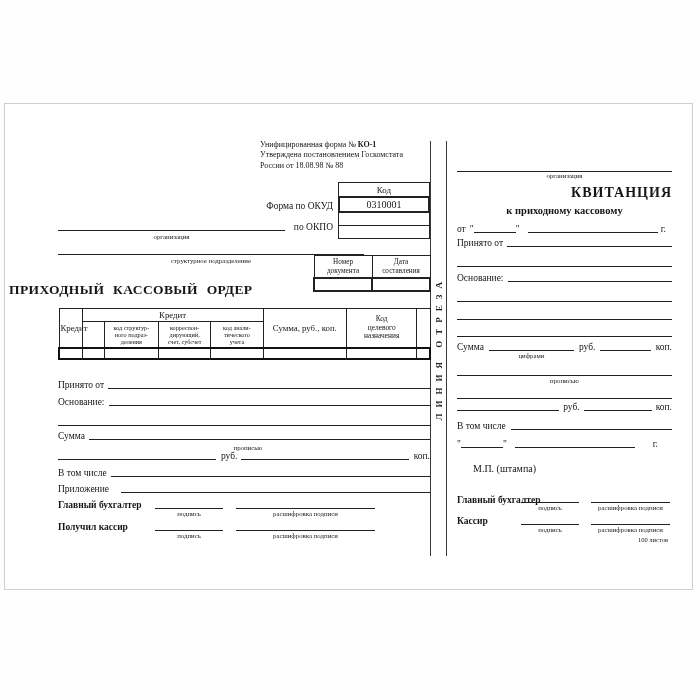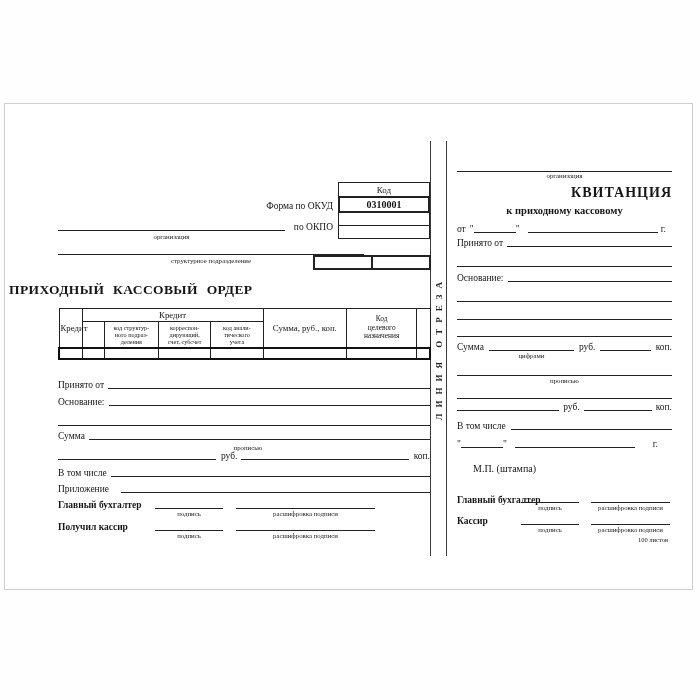--- a/index.html
+++ b/index.html
@@ -19,21 +19,21 @@
   .ul{flex:0 0 auto;height:0;border-bottom:1px solid #222;margin-bottom:2px;}
   .sig-col{position:relative;flex:0 0 auto;height:0;border-bottom:1px solid #222;margin-bottom:2px;}
   .sig-col .hint{position:absolute;top:2px;left:-10px;right:-10px;text-align:center;}
   .hint{font-size:6.8px;line-height:8px;color:#222;}
   .center{text-align:center;}
   .pre{white-space:pre-line;}
   
   .ct{position:absolute;left:333px;top:78px;width:92px;}
   .ct div{box-sizing:border-box;border:1px solid #222;text-align:center;}
   .ct .ct-h{height:15px;font-size:9px;line-height:14px;}
-  .ct .ct-v{height:17px;border-width:2px;font-size:10px;font-weight:bold;line-height:14px;margin-top:-1px;}
+  .ct .ct-v{height:17px;border-width:2px;font-size:10px;font-weight:normal;line-height:14px;margin-top:-1px;}
   .ct .ct-r{height:14px;margin-top:-1px;}
   
   .dt{position:absolute;left:308px;top:151px;width:118px;border-collapse:collapse;table-layout:fixed;}
   .dt td{border:1px solid #222;text-align:center;vertical-align:middle;font-size:7.2px;line-height:8.5px;padding:2px 0;box-sizing:border-box;}
   .dt tr.drow td{height:13px;border-width:2px;padding:0;}
   
   .mt{position:absolute;left:53px;top:204px;width:373px;border-collapse:collapse;table-layout:fixed;}
   .mt td{border:1px solid #222;text-align:center;vertical-align:middle;padding:1px 1px;box-sizing:border-box;}
   .mt .h1 td{font-size:8.8px;line-height:10px;}
   .mt .h2 td{font-size:6.2px;line-height:7px;height:26px;}
@@ -50,38 +50,49 @@
   .rlbl{white-space:nowrap;font-size:9.5px;line-height:11px;}
 </style>
 </head>
 <body>
 
 <div class="canvas">
   <div class="sheet">
 
     <div class="left">
 
+      <div class="abs meta" style="left:255px;top:36px;width:178px;">
+        <div><span>Унифицированная форма №</span> <span class="b">КО-1</span></div>
+        <div>Утверждена постановлением Госкомстата</div>
+        <div>России от 18.08.98 № 88</div>
+      </div>
 
       <div class="ct">
         <div class="ct-h">Код</div>
         <div class="ct-v">0310001</div>
         <div class="ct-r"></div>
         <div class="ct-r"></div>
       </div>
       <div class="abs" style="left:150px;top:97px;width:178px;text-align:right;font-size:9.5px;">Форма по ОКУД</div>
       <div class="abs" style="left:240px;top:118px;width:88px;text-align:right;font-size:9.5px;">по ОКПО</div>
 
       <div class="abs bline" style="left:53px;top:110px;width:227px;height:17px;"></div>
       <div class="abs hint center" style="left:53px;top:129px;width:227px;">организация</div>
 
       <div class="abs bline" style="left:53px;top:134px;width:306px;height:17px;"></div>
       <div class="abs hint center" style="left:53px;top:153px;width:306px;">структурное подразделение</div>
 
       <table class="dt">
         <tbody>
+            <tr>
+          <td class="pre">Номер
+документа</td>
+          <td class="pre">Дата
+составления</td>
+        </tr>
         <tr class="drow">
           <td></td>
           <td></td>
         </tr>
       </tbody>
         </table>
 
       <div class="abs title-l" style="left:4px;top:178px;">ПРИХОДНЫЙ КАССОВЫЙ ОРДЕР</div>
 
       <table class="mt">

